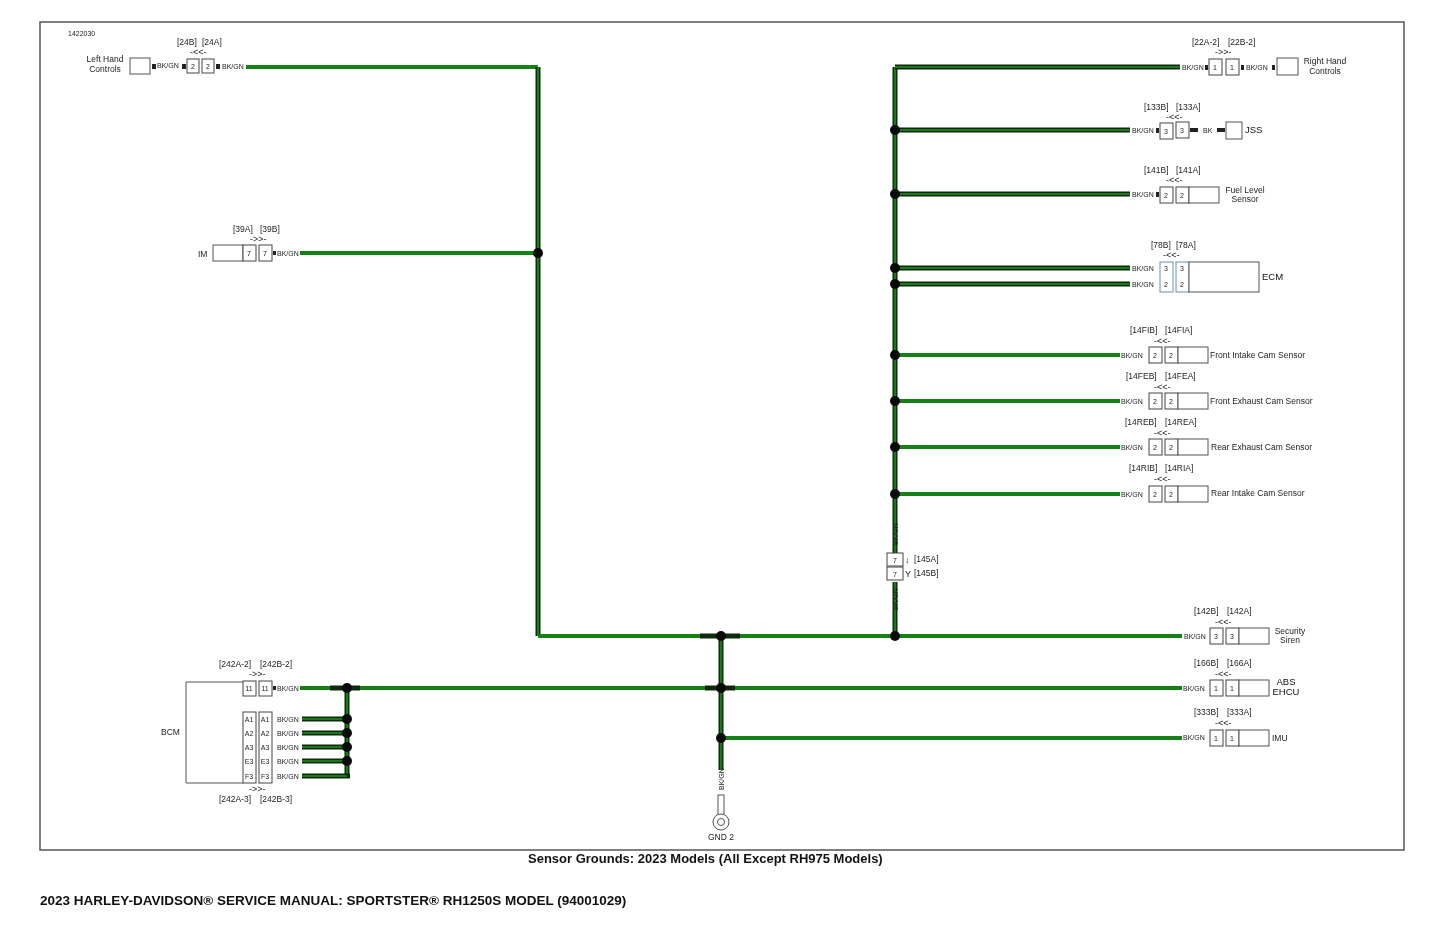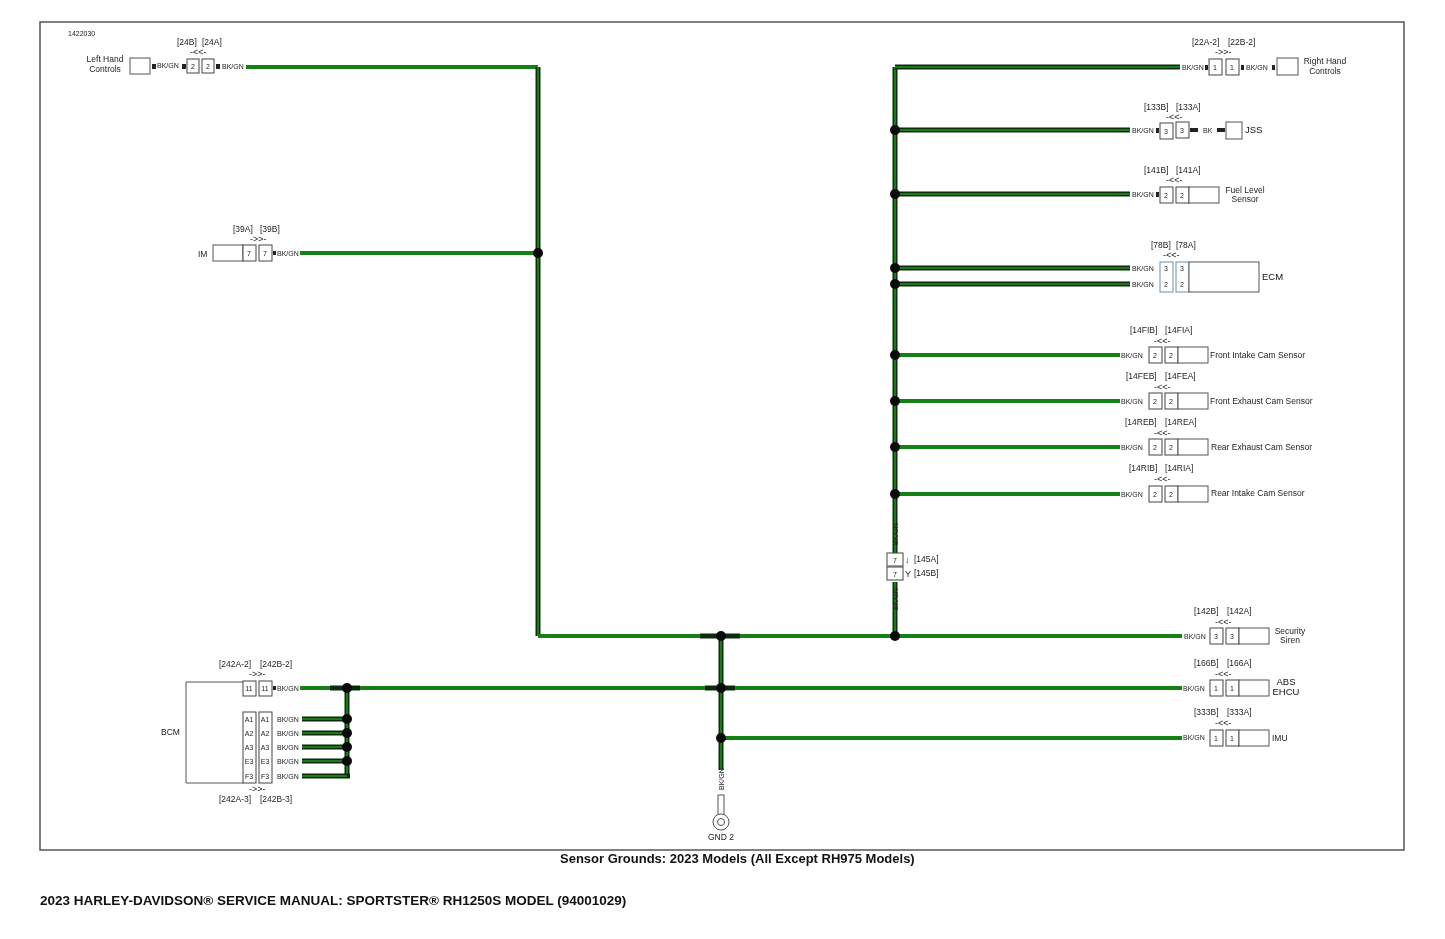--- a/index.html
+++ b/index.html
@@ -341,14 +341,14 @@
     <text x="1183" y="740" class="t6">BK/GN</text>
     <rect class="pin" x="1210" y="730" width="13" height="16"></rect>
     <text x="1216" y="741" class="t6" text-anchor="middle">1</text>
     <rect class="pin" x="1226" y="730" width="13" height="16"></rect>
     <text x="1232" y="741" class="t6" text-anchor="middle">1</text>
     <rect class="box" x="1239" y="730" width="30" height="16"></rect>
     <text x="1272" y="741" class="t8">IMU</text>
   </g>
 </svg>
 
-<div class="caption" style="left:528px; top:851px;margin-left:32px;">Sensor Grounds: 2023 Models (All Except RH975 Models)</div>
+<div class="caption" style="left:528px; top:851px;">Sensor Grounds: 2023 Models (All Except RH975 Models)</div>
 <div class="footer" style="left:40px; top:893px;">2023 HARLEY-DAVIDSON® SERVICE MANUAL: SPORTSTER® RH1250S MODEL (94001029)</div>
 
 </body></html>

